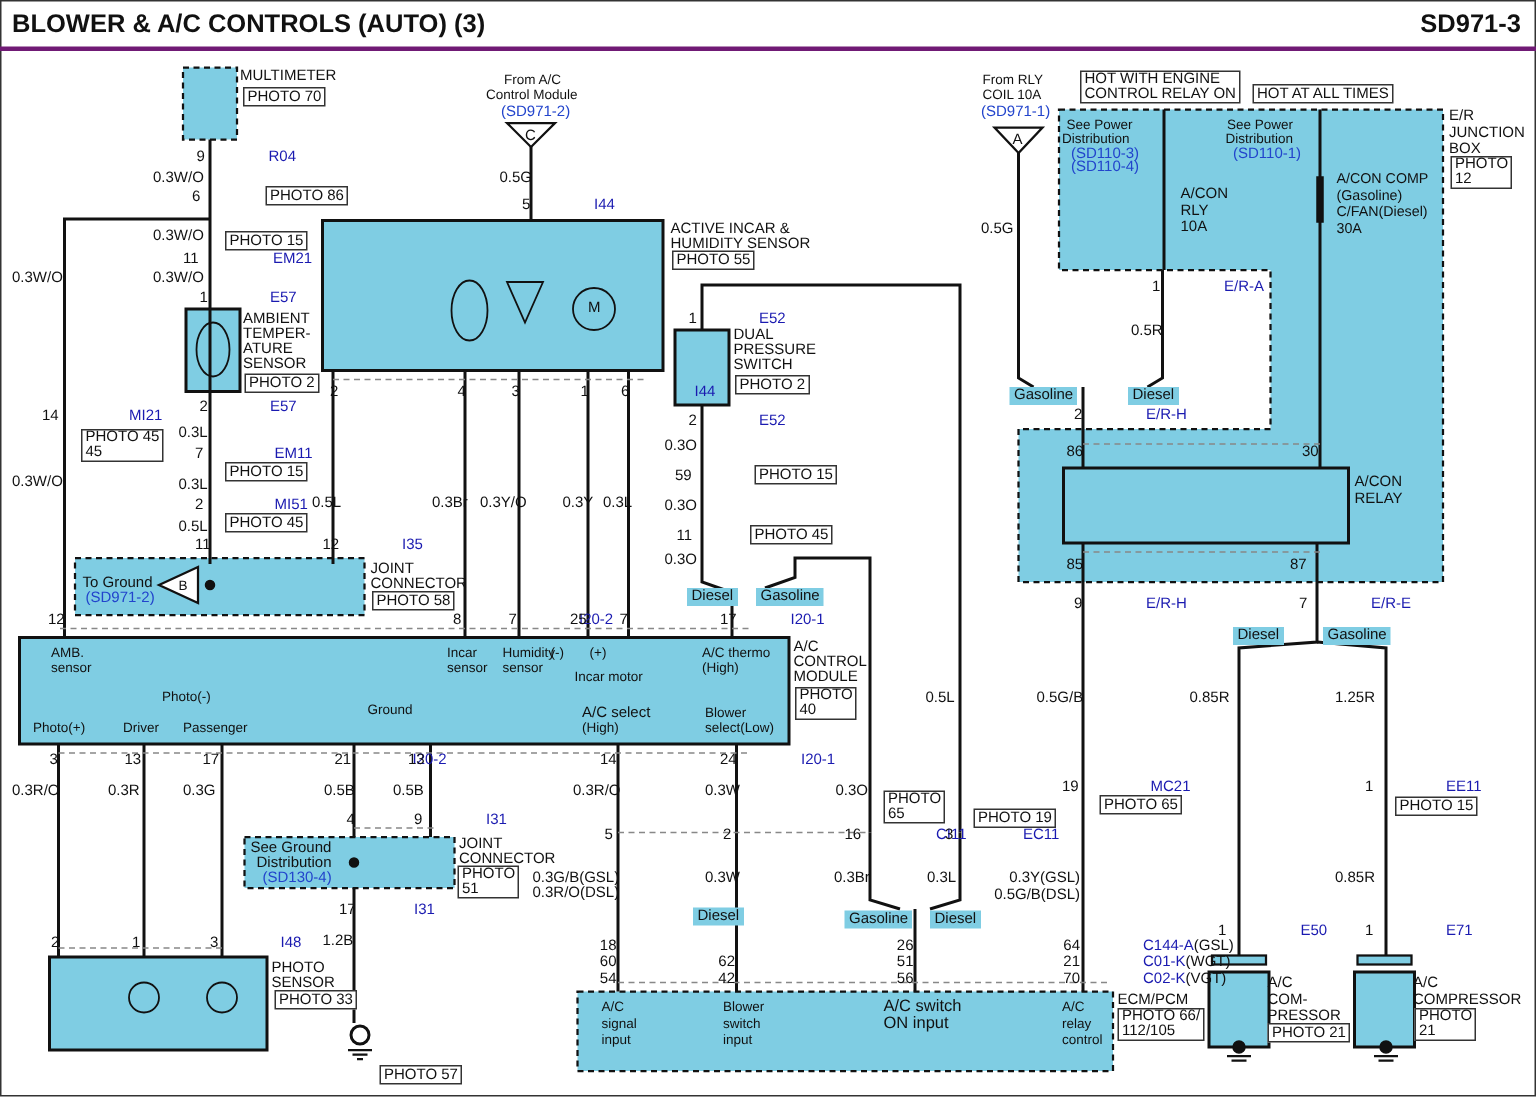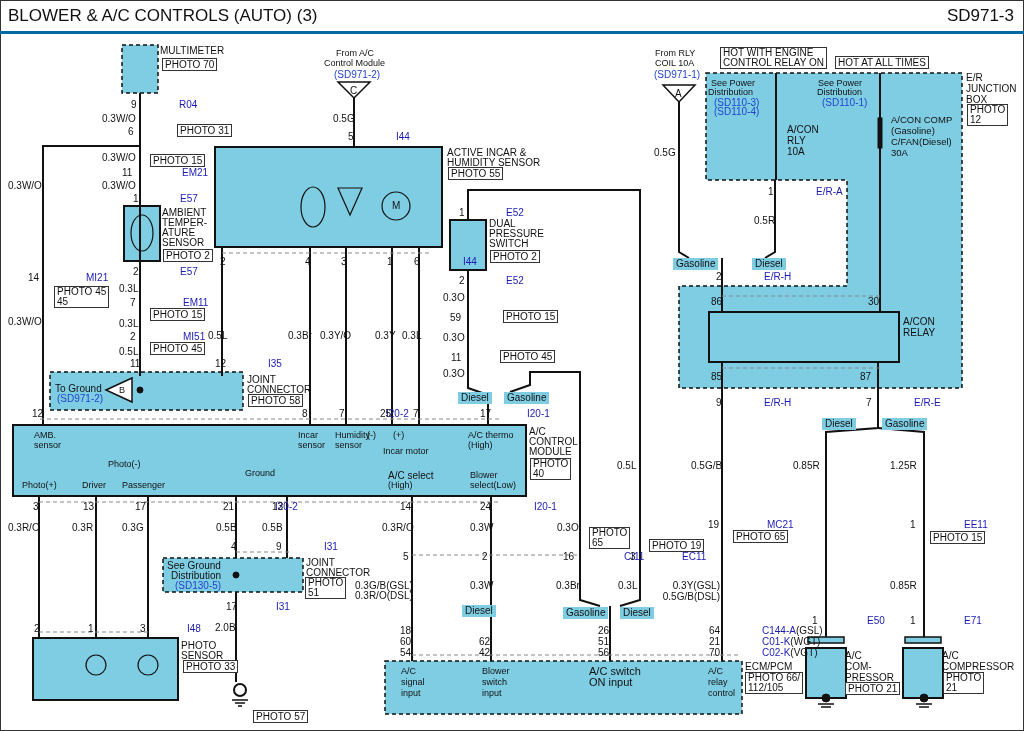--- a/index.html
+++ b/index.html
@@ -1,18 +1,18 @@
 <!DOCTYPE html>
 <html><head>
 <meta charset="utf-8">
 <style>
   html,body{margin:0;padding:0;background:#fff;}
   body{width:1024px;height:731px;position:relative;overflow:hidden;font-family:"Liberation Sans",sans-serif;color:#111;}
   .frame{position:absolute;left:0;top:0;width:1022px;height:729px;border:1px solid #333;}
-  .hdr{position:absolute;left:0;top:0;width:1024px;height:31px;border-bottom:3px solid #0369a1;}
+  .hdr{position:absolute;left:0;top:0;width:1024px;height:31px;border-bottom:3px solid #701a75;font-weight:bold;}
   .hdr .title{position:absolute;left:8px;top:6px;font-size:17px;}
   .hdr .code{position:absolute;right:10px;top:6px;font-size:17px;}
   svg{position:absolute;left:0;top:0;}
   .t{position:absolute;font-size:10px;line-height:11px;white-space:nowrap;}
   .b{color:#1a1ab0;margin-left:34px;}
   .blue{color:#2244cc;}
   .box{position:absolute;border:1px solid #333;background:#fff;font-size:10px;line-height:11px;padding:0 2px;white-space:nowrap;}
   .tag{position:absolute;background:#7fcde3;font-size:10px;line-height:12px;padding:0 3px;white-space:nowrap;}
   .r{text-align:right;}
 </style>
@@ -104,21 +104,21 @@
   </g>
 </svg>
 
 <span class="t" style="left:160px;top:45px">MULTIMETER</span>
 <span class="box" style="left:162px;top:58px">PHOTO 70</span>
 <span class="t" style="left:131px;top:99px">9</span>
 <span class="t b" style="left:145px;top:99px">R04</span>
 <span class="t" style="left:102px;top:113px">0.3W/O</span>
 <span class="t" style="left:128px;top:126px">6</span>
 <span class="t b" style="left:148px;top:126px">MR11</span>
-<span class="box" style="left:177px;top:124px">PHOTO 31</span>
+<span class="box" style="left:177px;top:124px">PHOTO 86</span>
 <span class="t" style="left:102px;top:152px">0.3W/O</span>
 <span class="box" style="left:150px;top:154px">PHOTO 15</span>
 <span class="t" style="left:122px;top:167px">11</span>
 <span class="t b" style="left:148px;top:167px">EM21</span>
 <span class="t" style="left:102px;top:180px">0.3W/O</span>
 <span class="t" style="left:8px;top:180px">0.3W/O</span>
 <span class="t" style="left:28px;top:272px">14</span>
 <span class="t b" style="left:52px;top:272px">MI21</span>
 <span class="box" style="left:54px;top:286px;line-height:10px"><span>PHOTO 45</span><br>45</span>
 <span class="t" style="left:8px;top:316px">0.3W/O</span>
@@ -250,27 +250,27 @@
 <span class="t" style="left:181px;top:650px">SENSOR</span>
 <span class="box" style="left:183px;top:660px">PHOTO 33</span>
 
 <span class="t" style="left:216px;top:522px">0.5B</span>
 <span class="t" style="left:262px;top:522px">0.5B</span>
 <span class="t" style="left:231px;top:541px">4</span>
 <span class="t" style="left:276px;top:541px">9</span>
 <span class="t b" style="left:290px;top:541px">I31</span>
 <span class="t" style="left:167px;top:560px">See Ground</span>
 <span class="t" style="left:171px;top:570px">Distribution</span>
-<span class="t blue" style="left:175px;top:580px">(SD130-5)</span>
+<span class="t blue" style="left:175px;top:580px">(SD130-4)</span>
 <span class="t" style="left:306px;top:557px">JOINT</span>
 <span class="t" style="left:306px;top:567px">CONNECTOR</span>
 <span class="box" style="left:305px;top:577px;line-height:10px"><span>PHOTO</span><br><span>51</span></span>
 <span class="t" style="left:226px;top:601px">17</span>
 <span class="t b" style="left:242px;top:601px">I31</span>
-<span class="t" style="left:215px;top:622px">2.0B</span>
+<span class="t" style="left:215px;top:622px">1.2B</span>
 <span class="t b" style="left:231px;top:711px">G08</span>
 <span class="box" style="left:253px;top:710px">PHOTO 57</span>
 
 <span class="t" style="left:382px;top:522px">0.3R/O</span>
 <span class="t" style="left:470px;top:522px">0.3W</span>
 <span class="t" style="left:403px;top:551px">5</span>
 <span class="t" style="left:482px;top:551px">2</span>
 <span class="t" style="left:355px;top:580px">0.3G/B(GSL)</span>
 <span class="t" style="left:355px;top:590px">0.3R/O(DSL)</span>
 <span class="t" style="left:470px;top:580px">0.3W</span>

